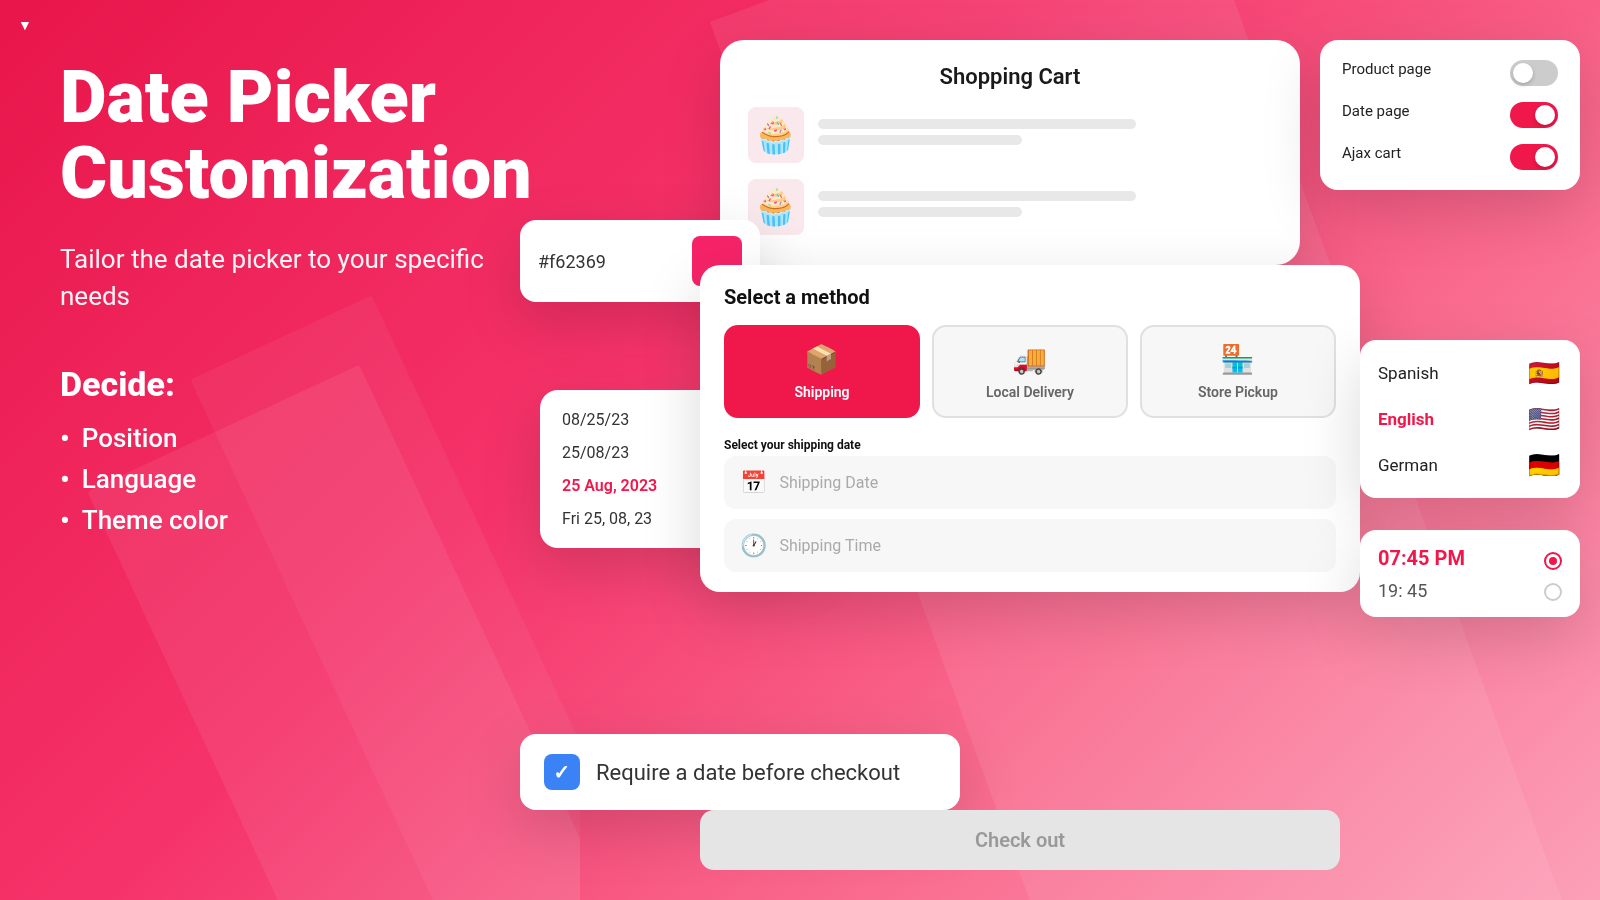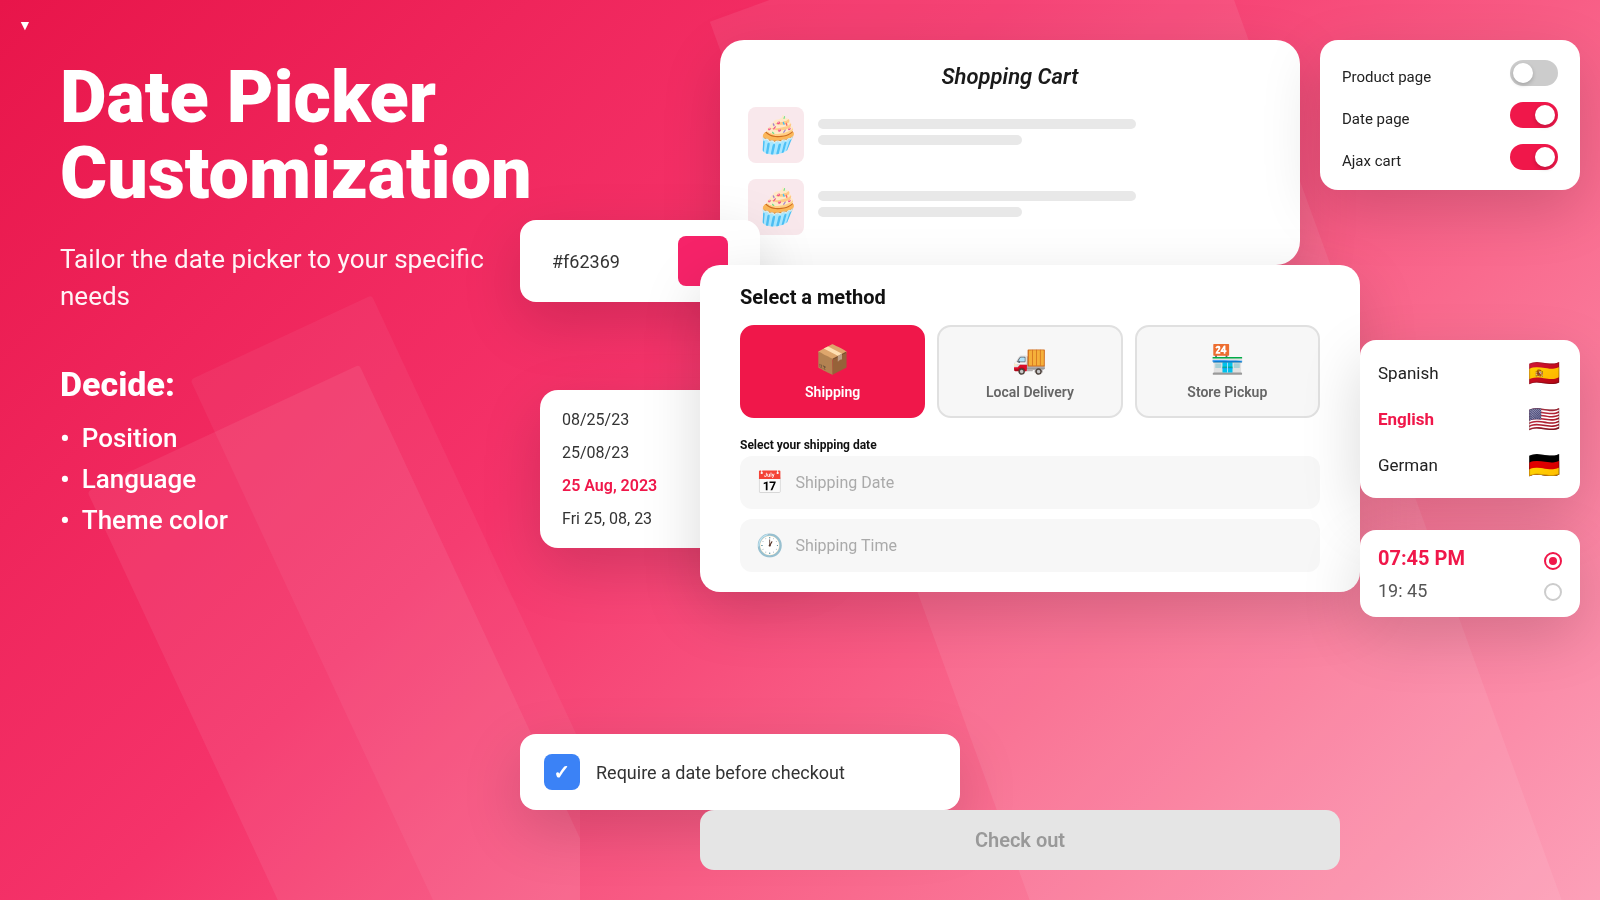--- a/index.html
+++ b/index.html
@@ -94,21 +94,20 @@
     
     .shopping-cart-card {
       position: absolute;
       top: 40px;
       left: 120px;
       width: 580px;
       background: white;
       border-radius: 24px;
       padding: 24px 28px 20px;
       box-shadow: 0 20px 60px rgba(0,0,0,0.15);
-      font-style: italic;
     }
 
     .cart-title {
       text-align: center;
       font-size: 22px;
       font-weight: 600;
       color: #1a1a1a;
       margin-bottom: 18px;
     }
 
@@ -158,21 +157,21 @@
       right: 20px;
       width: 260px;
       background: white;
       border-radius: 18px;
       padding: 20px 22px;
       box-shadow: 0 20px 60px rgba(0,0,0,0.15);
     }
 
     .toggle-row {
       display: flex;
-      align-items: flex-end;
+      align-items: flex-start;
       justify-content: space-between;
       margin-bottom: 16px;
     }
 
     .toggle-row:last-child { margin-bottom: 0; }
 
     .toggle-label {
       font-size: 15px;
       color: #222;
     }
@@ -203,21 +202,21 @@
     .toggle.on::after { right: 3px; }
 
     
     .method-card {
       position: absolute;
       top: 265px;
       left: 100px;
       width: 660px;
       background: white;
       border-radius: 20px;
-      padding: 20px 40px;
+      padding: 20px 24px;
       box-shadow: 0 20px 60px rgba(0,0,0,0.15);
     }
 
     .method-title {
       font-size: 20px;
       font-weight: 700;
       color: #111;
       margin-bottom: 16px;
     }
 
@@ -440,21 +439,21 @@
     }
 
     
     .color-card {
       position: absolute;
       top: 220px;
       left: -80px;
       width: 240px;
       background: white;
       border-radius: 16px;
-      padding: 16px 32px;
+      padding: 16px 18px;
       box-shadow: 0 20px 60px rgba(0,0,0,0.15);
       display: flex;
       align-items: center;
       gap: 12px;
     }
 
     .color-input-text {
       flex: 1;
       font-size: 18px;
       color: #333;
@@ -493,21 +492,21 @@
       flex-shrink: 0;
     }
 
     .checkbox-checkmark {
       color: white;
       font-size: 20px;
       font-weight: 700;
     }
 
     .checkbox-label {
-      font-size: 18px;
+      font-size: 22px;
       color: #333;
     }
 
     
     .checkout-btn {
       position: absolute;
       bottom: 30px;
       left: 100px;
       right: 260px;
       background: #e5e5e5;

